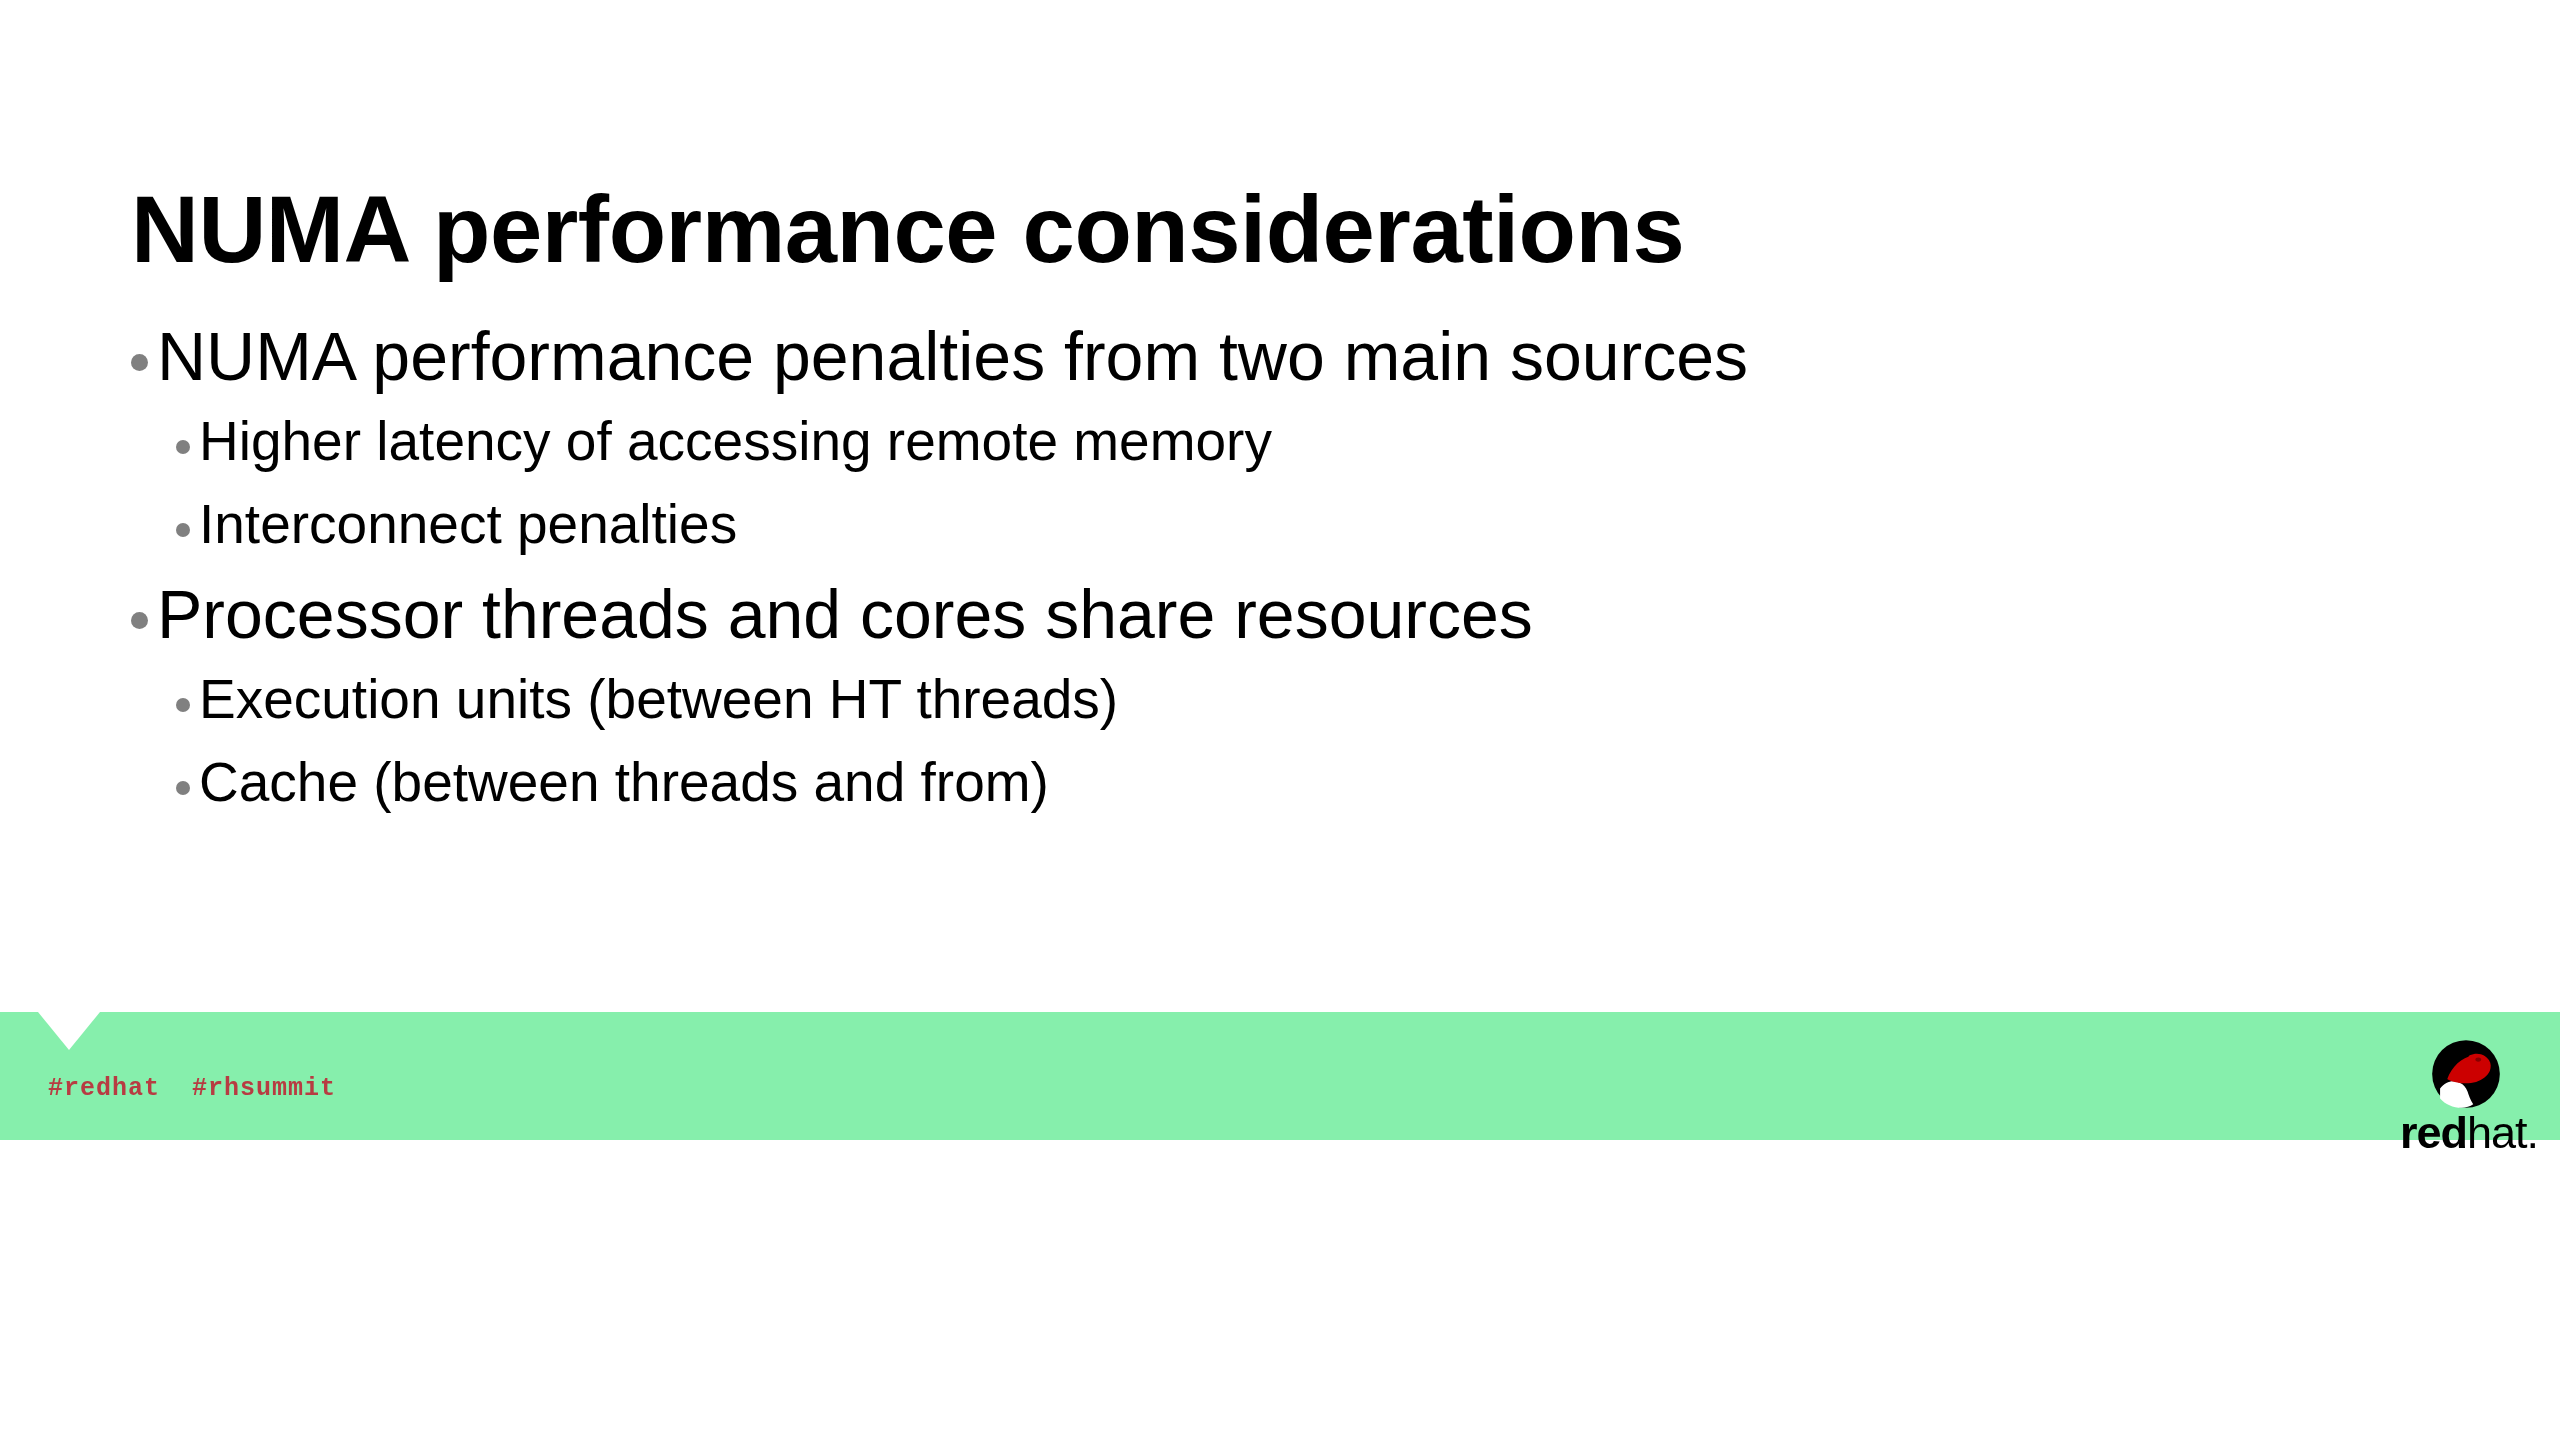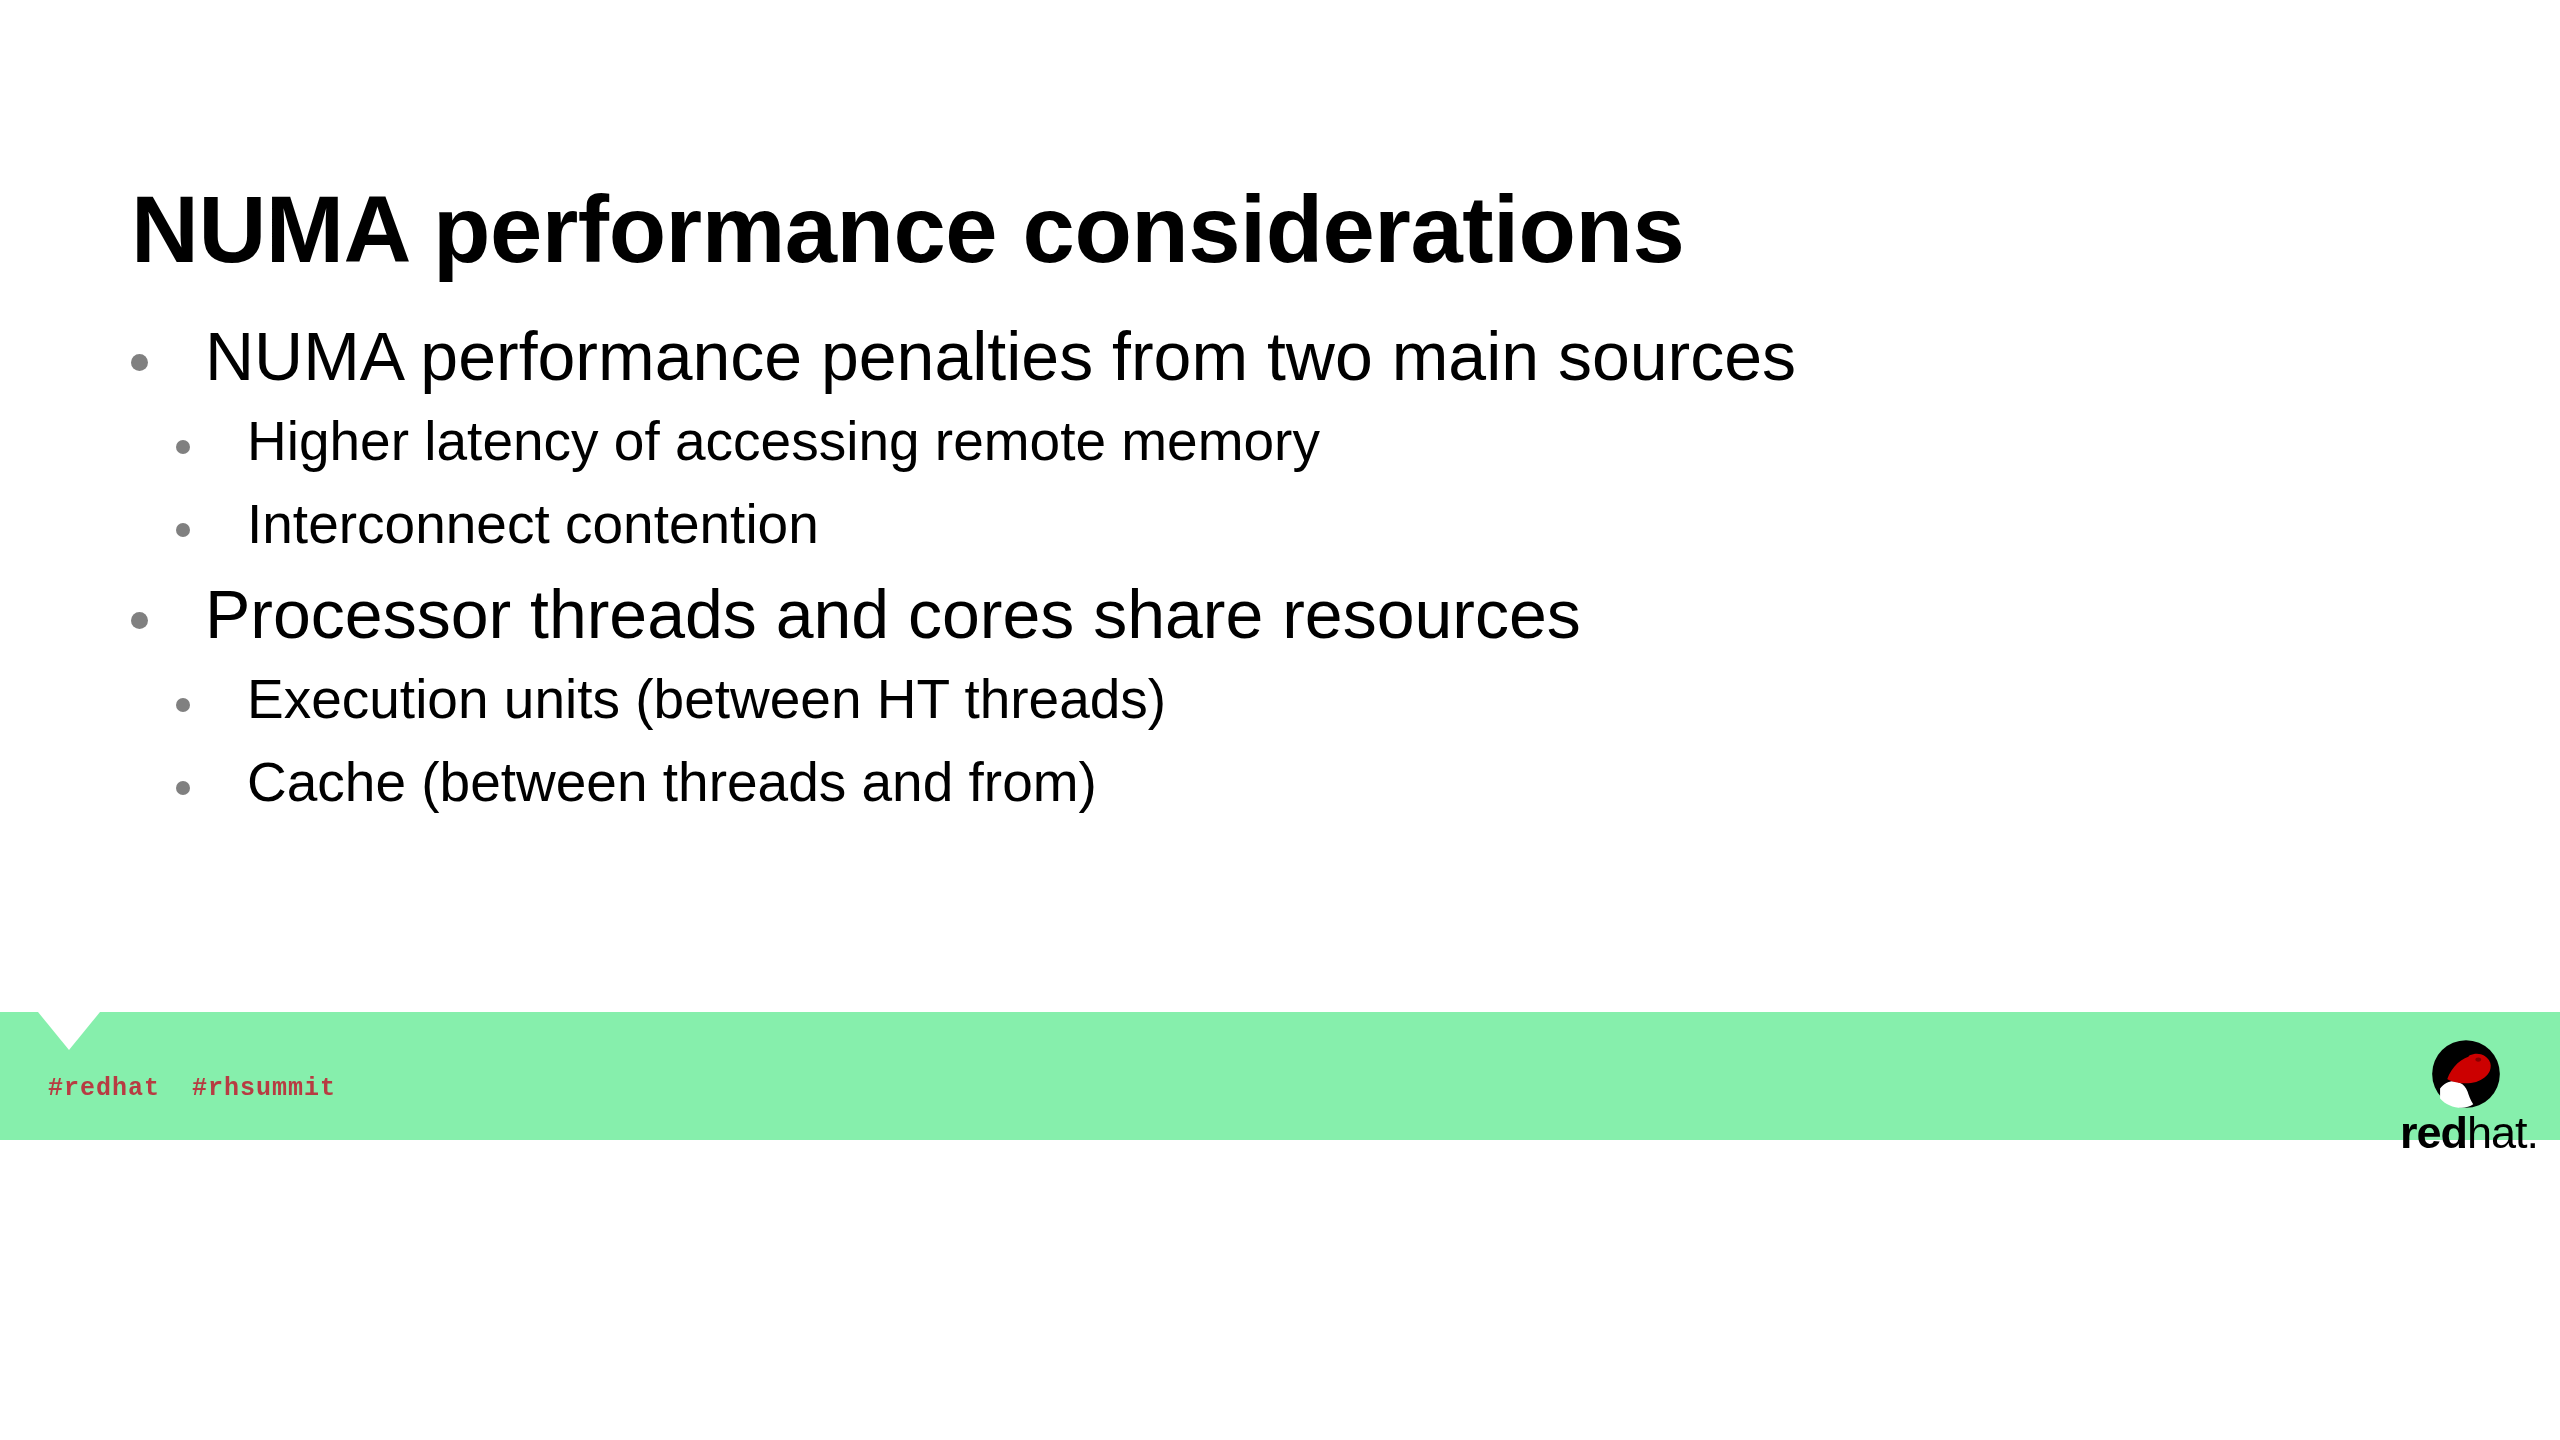--- a/index.html
+++ b/index.html
@@ -40,21 +40,20 @@
   .body-block {
     position: absolute;
     left: 131px;
     top: 322px;
     width: 2300px;
   }
   .bullet-row {
     display: flex;
     align-items: flex-start;
     color: #000000;
-    gap: 48px;
   }
   .bullet-row.lvl1 {
     font-size: 68px;
     line-height: 1.0;
     padding-bottom: 24px;
   }
   .bullet-row.lvl2 {
     font-size: 55px;
     line-height: 1.0;
     padding-left: 45px;
@@ -157,21 +156,21 @@
       <span class="bullet-text">NUMA performance penalties from two main sources</span>
     </div>
 
     <div class="bullet-row lvl2">
       <span class="bullet-mark"></span>
       <span class="bullet-text">Higher latency of accessing remote memory</span>
     </div>
 
     <div class="bullet-row lvl2">
       <span class="bullet-mark"></span>
-      <span class="bullet-text">Interconnect contention</span>
+      <span class="bullet-text">Interconnect penalties</span>
     </div>
 
     <div class="bullet-row lvl1">
       <span class="bullet-mark"></span>
       <span class="bullet-text">Processor threads and cores share resources</span>
     </div>
 
     <div class="bullet-row lvl2">
       <span class="bullet-mark"></span>
       <span class="bullet-text">Execution units (between HT threads)</span>

